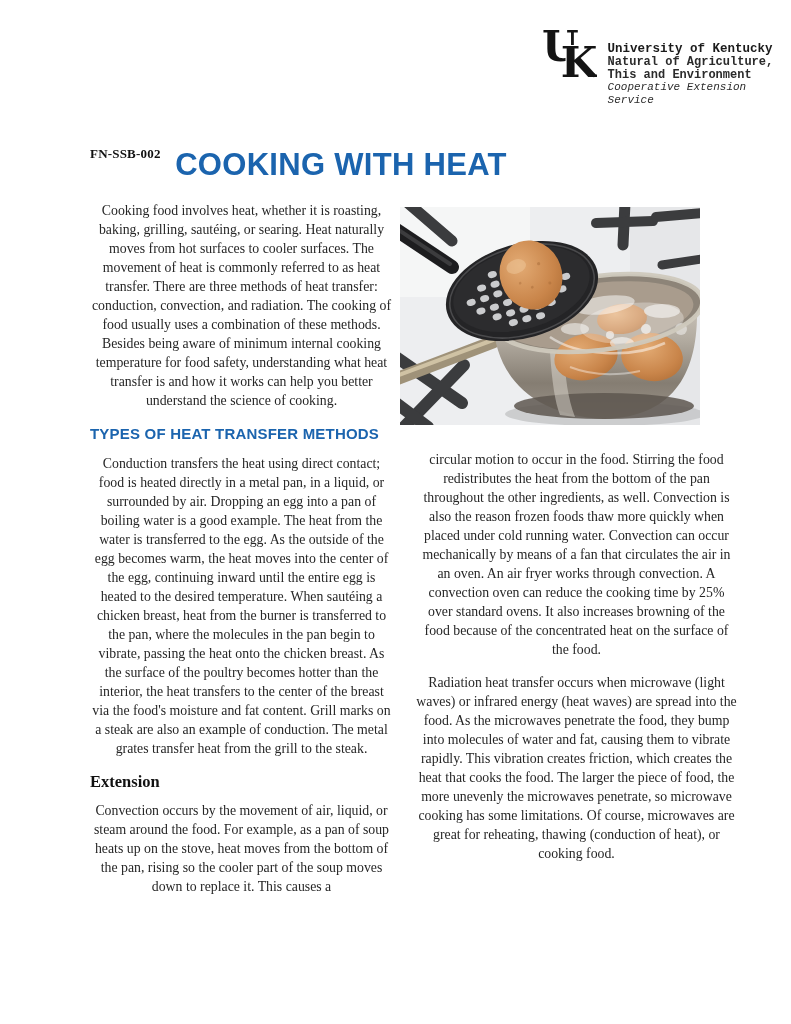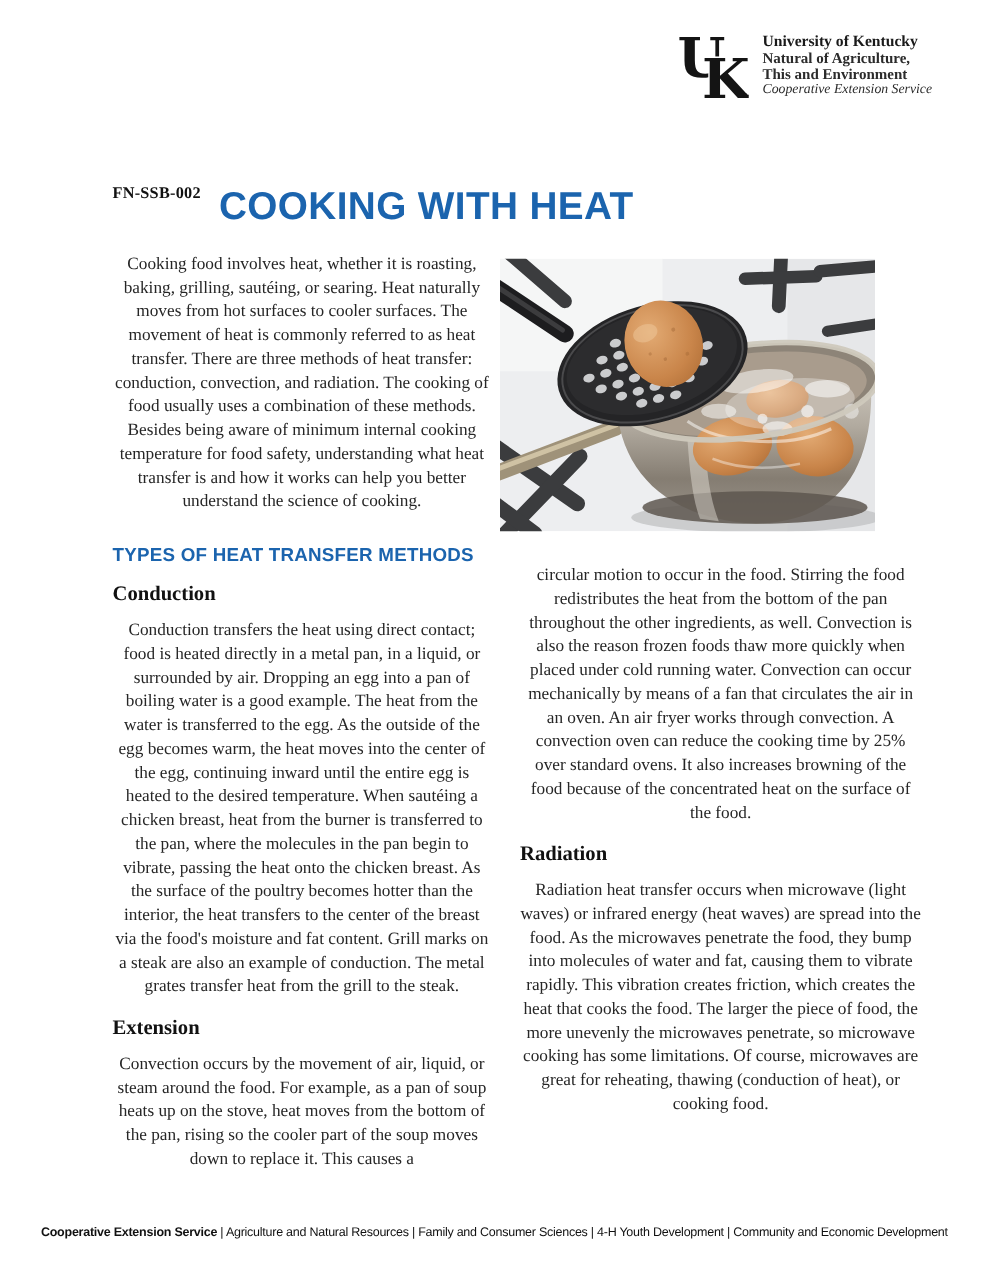--- a/index.html
+++ b/index.html
@@ -2,40 +2,40 @@
 <html><head>
 <meta charset="utf-8">
 <style>
   * { margin:0; padding:0; box-sizing:border-box; }
   html,body { background:#ffffff; }
   body { width:791px; height:1024px; font-family:"Liberation Serif", serif; }
   .page { position:relative; width:791px; height:1024px; background:#ffffff; overflow:hidden; }
 
   
   .logo { position:absolute; top:24px; left:541px; display:flex; gap:11px; align-items:flex-start; }
-  .logo-text { padding-top:3px; font-family:Liberation Serif, serif; color:#1a1a1a; }
+  .logo-text { padding-top:3px; font-family:Liberation Mono, monospace; color:#1a1a1a;margin-top:16px; }
   .logo-line1 { font-size:12.5px; font-weight:bold; line-height:13px; }
   .logo-line2, .logo-line3 { font-size:12px; font-weight:bold; line-height:12.5px; color:#2b2b2b; }
   .logo-line4 { font-size:11px; font-style:italic; line-height:13px; color:#2b2b2b; }
 
   .doc-number { position:absolute; top:105px; left:90px; font-size:13px; font-weight:bold; color:#111; letter-spacing:0.2px;margin-top:41px; }
 
   .page-title { position:absolute; top:147px; left:0; width:682px; text-align:center;
     font-family:"Liberation Sans", sans-serif; font-weight:bold; font-size:31px;
     color:#1b64ae; letter-spacing:0.3px; }
 
   
   p.body { font-size:13.8px; line-height:19px; color:#262626; text-align:center; }
   .intro { position:absolute; top:201px; left:90px; width:303px; }
 
   .col-left  { position:absolute; top:425px; left:90px;  width:303px; }
   .col-right { position:absolute; top:450px; left:400px; width:321px;margin-left:16px; }
 
   .section-heading { font-family:"Liberation Sans", sans-serif; font-weight:bold;
-    font-size:15px; color:#1b64ae; letter-spacing:0.2px; margin:11px 0 12px 0; }
+    font-size:15px; color:#1b64ae; letter-spacing:0.2px; margin:0 0 12px 0; }
   h3.sub { font-size:16.5px; font-weight:bold; color:#111; margin:0 0 9px 0; }
   .col-left p.body, .col-right p.body { margin:0 0 14px 0; }
 
   
   .photo { position:absolute; top:207px; left:400px; width:300px; height:218px; }
   .photo svg { display:block; width:300px; height:218px; }
 
   
   .footer { position:absolute; top:981px; left:0; width:791px; text-align:center;
     font-family:"Liberation Sans", sans-serif; font-size:10px; color:#111; letter-spacing:-0.2px; }
@@ -188,29 +188,24 @@
           <circle cx="128" cy="80" r="1.4" fill="#9c6132" opacity="0.4"></circle>
           <circle cx="146" cy="82" r="1.5" fill="#9c6132" opacity="0.35"></circle>
           <circle cx="118" cy="72" r="1.3" fill="#9c6132" opacity="0.35"></circle>
         </g>
       </g>
     </svg>
   </div>
 
   <div class="col-left">
     <div class="section-heading">TYPES OF HEAT TRANSFER METHODS</div>
-    <h3 class="sub">Conduction</h3>
     <p class="body">Conduction transfers the heat using direct contact; food is heated directly in a metal pan, in a liquid, or surrounded by air. Dropping an egg into a pan of boiling water is a good example. The heat from the water is transferred to the egg. As the outside of the egg becomes warm, the heat moves into the center of the egg, continuing inward until the entire egg is heated to the desired temperature. When sautéing a chicken breast, heat from the burner is transferred to the pan, where the molecules in the pan begin to vibrate, passing the heat onto the chicken breast. As the surface of the poultry becomes hotter than the interior, the heat transfers to the center of the breast via the food's moisture and fat content. Grill marks on a steak are also an example of conduction. The metal grates transfer heat from the grill to the steak.</p>
     <h3 class="sub">Extension</h3>
     <p class="body">Convection occurs by the movement of air, liquid, or steam around the food. For example, as a pan of soup heats up on the stove, heat moves from the bottom of the pan, rising so the cooler part of the soup moves down to replace it. This causes a</p>
   </div>
 
   <div class="col-right">
     <p class="body">circular motion to occur in the food. Stirring the food redistributes the heat from the bottom of the pan throughout the other ingredients, as well. Convection is also the reason frozen foods thaw more quickly when placed under cold running water. Convection can occur mechanically by means of a fan that circulates the air in an oven. An air fryer works through convection. A convection oven can reduce the cooking time by 25% over standard ovens. It also increases browning of the food because of the concentrated heat on the surface of the food.</p>
-    <h3 class="sub">Radiation</h3>
     <p class="body">Radiation heat transfer occurs when microwave (light waves) or infrared energy (heat waves) are spread into the food. As the microwaves penetrate the food, they bump into molecules of water and fat, causing them to vibrate rapidly. This vibration creates friction, which creates the heat that cooks the food. The larger the piece of food, the more unevenly the microwaves penetrate, so microwave cooking has some limitations. Of course, microwaves are great for reheating, thawing (conduction of heat), or cooking food.</p>
   </div>
 
-  <div class="footer">
-    <span class="lead">Cooperative Extension Service</span><span> | Agriculture and Natural Resources | Family and Consumer Sciences | 4-H Youth Development | Community and Economic Development</span>
-  </div>
 
 </div>
 
 </body></html>

